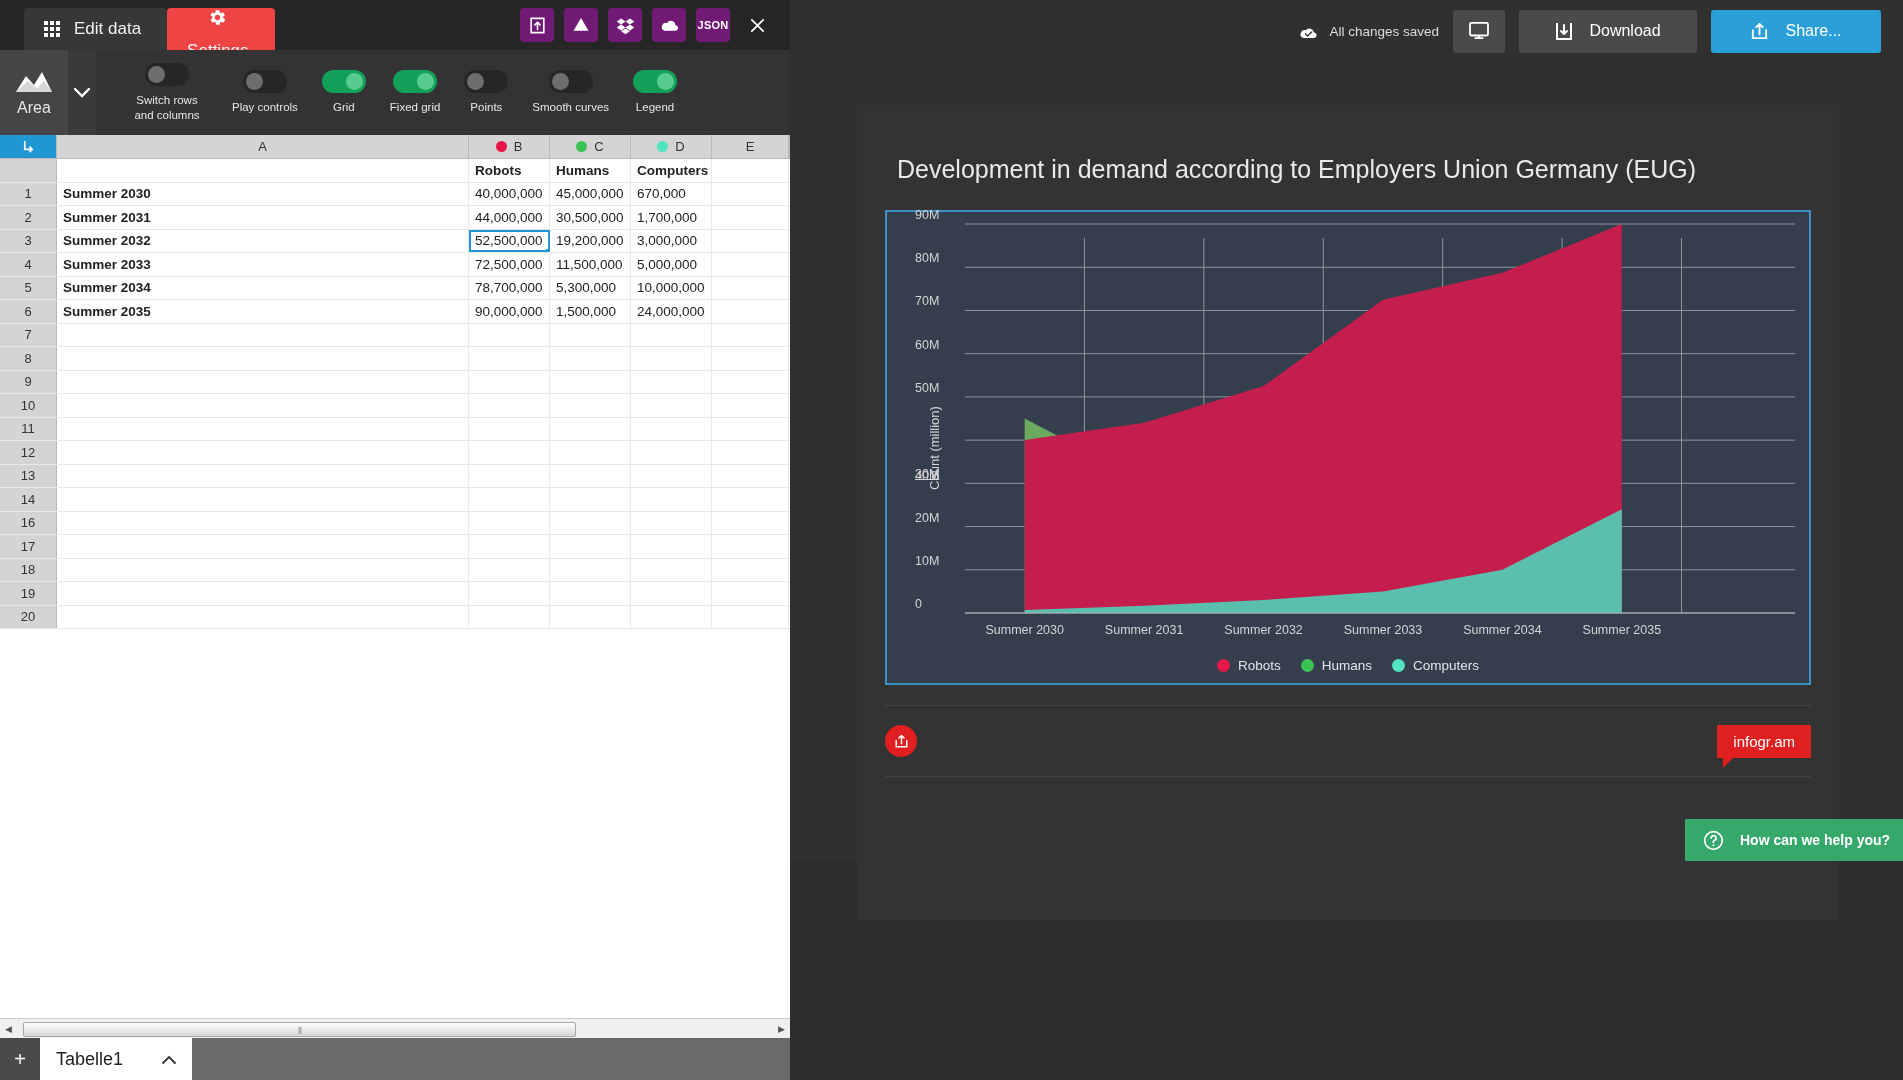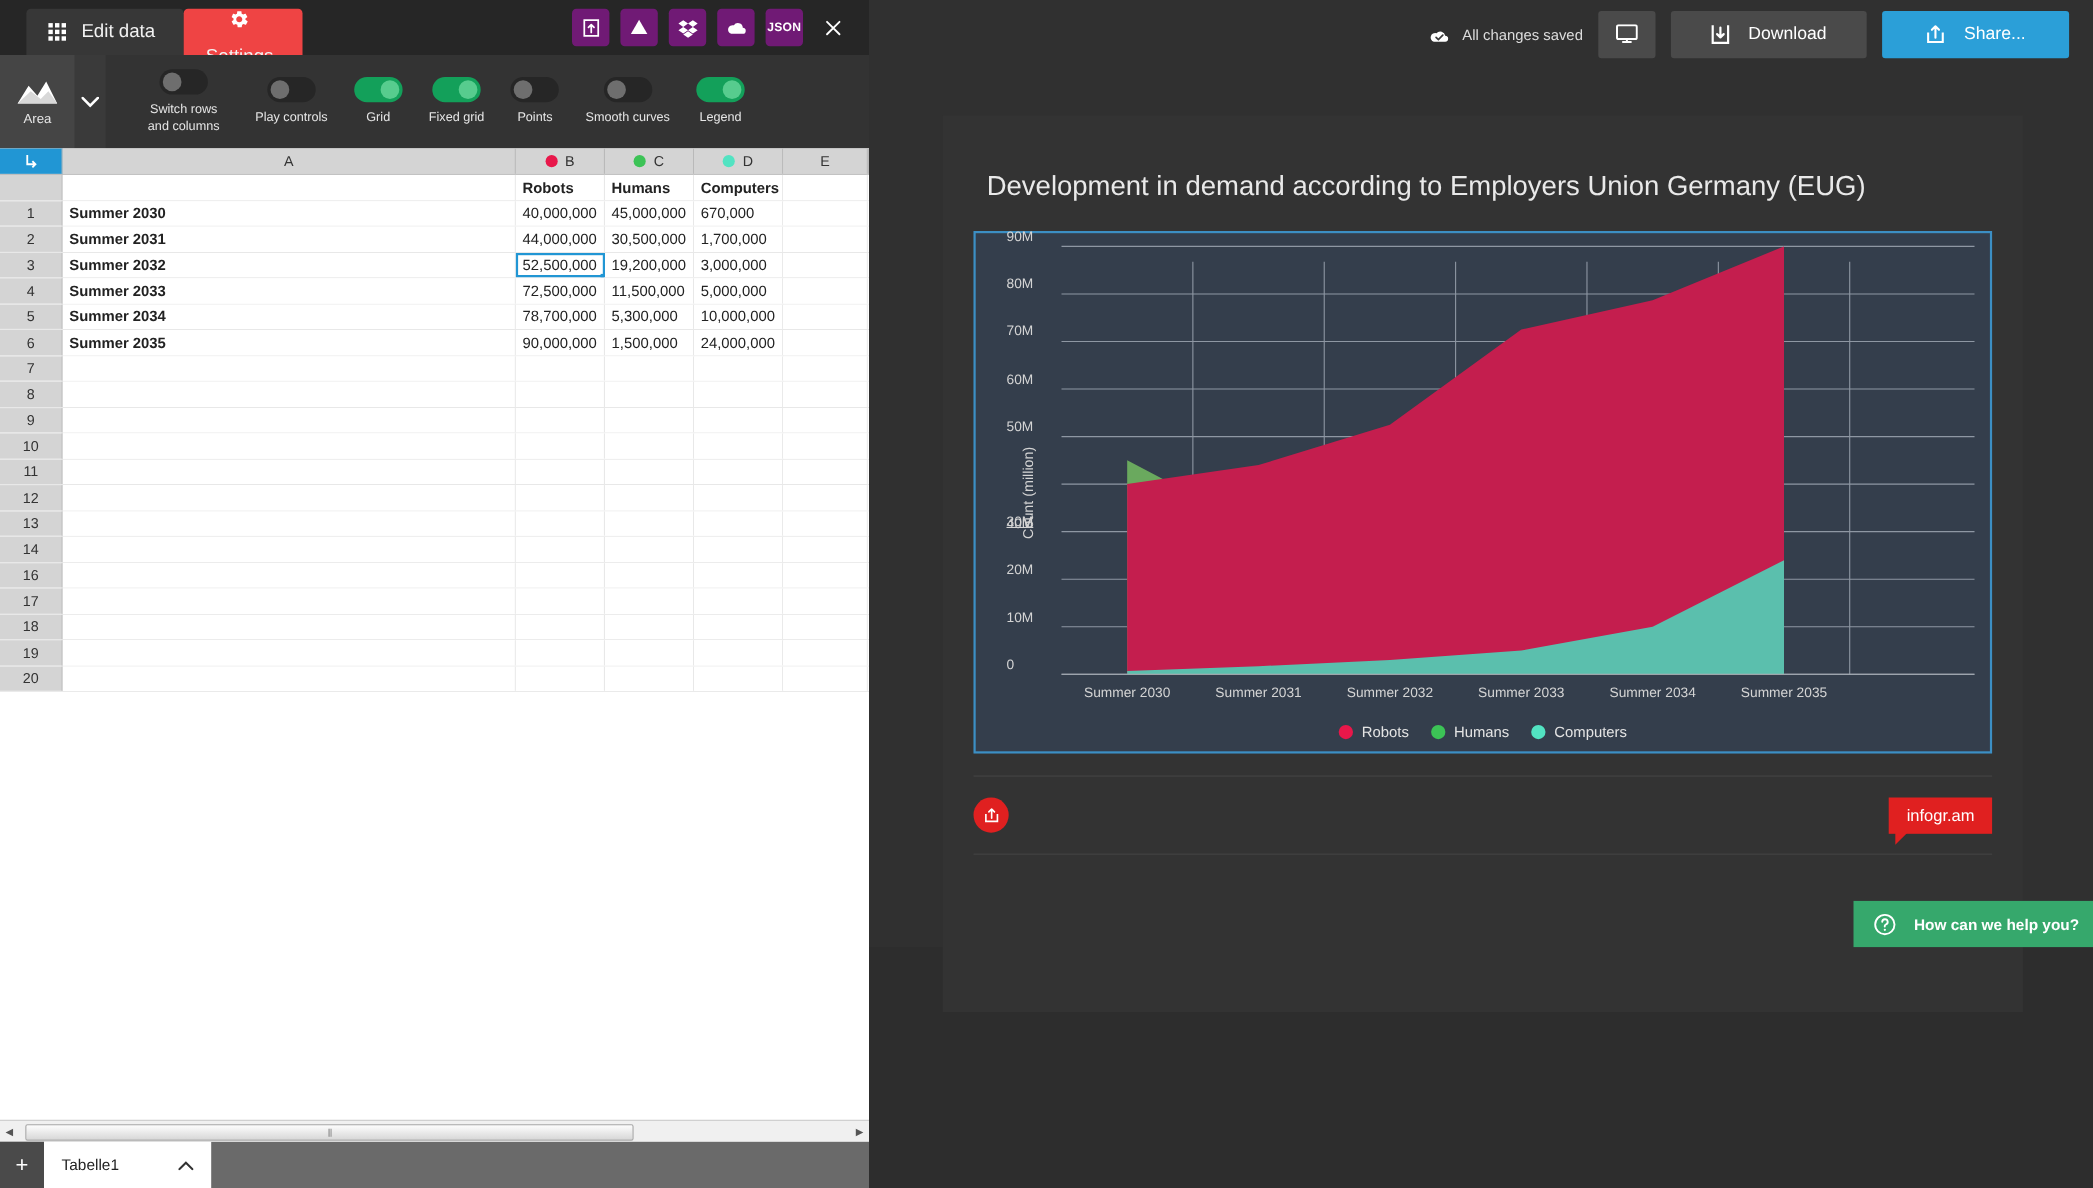--- a/index.html
+++ b/index.html
@@ -50,21 +50,21 @@
   
   #toolbar {
     height: 85px; background: #333333;
     display: flex; align-items: stretch; position: relative;
   }
   #charttype {
     width: 68px; background: #454545; display: flex; flex-direction: column;
     align-items: center; justify-content: center; cursor: pointer; gap: 5px;
   }
   #charttype .mt { width: 40px; height: 26px; }
-  #charttype .lbl { font-size: 12px; color: #e8e8e8; }
+  #charttype .lbl { font-size: 16px; color: #e8e8e8; }
   #ctcaret {
     width: 28px; background: #3a3a3a; display: flex; align-items: center;
     justify-content: center; cursor: pointer;
   }
   #toggles { display: flex; align-items: center; padding-left: 30px; gap: 24px; }
   .tg { display: flex; flex-direction: column; align-items: center; gap: 7px; cursor: pointer; }
   .sw { width: 44px; height: 23px; border-radius: 12px; background: #262626; position: relative; }
   .sw i { position: absolute; top: 3px; left: 3px; width: 17px; height: 17px; border-radius: 50%; background: #6e6e6e; }
   .sw.on { background: #13a05a; }
   .sw.on i { left: 24px; background: #57cc8e; }
@@ -123,21 +123,21 @@
   }
   
   #sheettabs {
     position: absolute; left: 0; bottom: 0; width: 790px; height: 42px;
     background: #6a6a6a; display: flex; align-items: stretch;
   }
   #addsheet { width: 40px; background: #4a4a4a; display:flex; align-items:center; justify-content:center;
     color:#fff; font-size: 20px; cursor: pointer; }
   .sheettab {
     background: #fff; min-width: 152px; display: flex; align-items: center; justify-content: space-between;
-    padding: 0 16px; font-size: 14px; color: #222; cursor: pointer;
+    padding: 0 16px; font-size: 18px; color: #222; cursor: pointer;
   }
 
   
   #rightpane { position: absolute; left: 790px; top: 0; right: 0; bottom: 0; background: #303030; }
   #header {
     height: 62px; display: flex; align-items: center; justify-content: flex-end;
     padding-right: 22px; gap: 14px;
   }
   #savedstate { display: flex; align-items: center; gap: 10px; color: #dcdcdc; font-size: 13.5px; }
   .hbtn {

